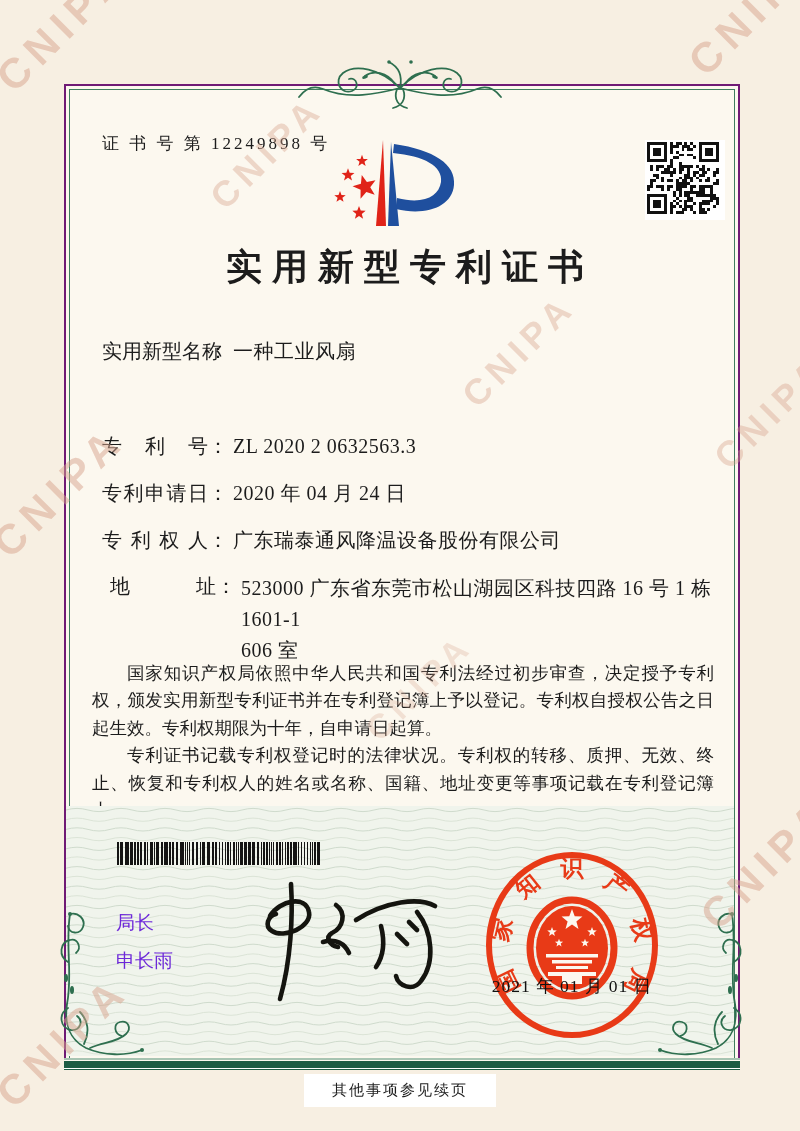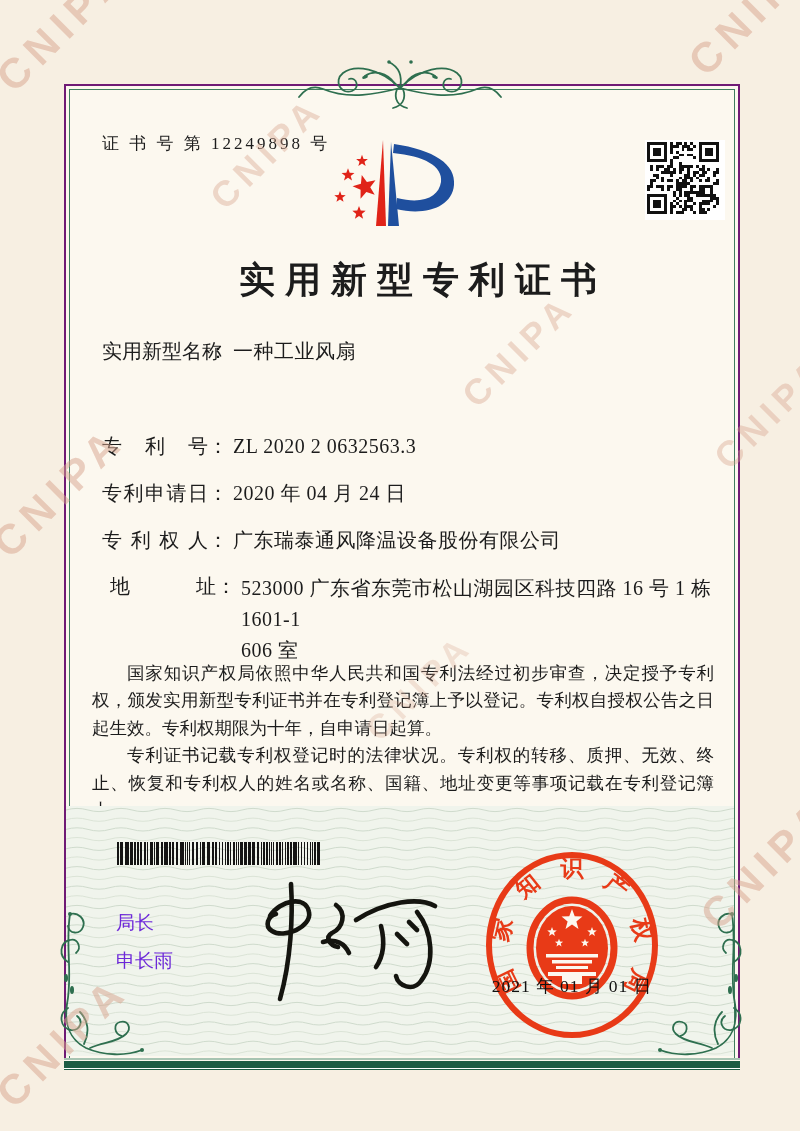--- a/index.html
+++ b/index.html
@@ -23,21 +23,21 @@
   
   .orn{position:absolute;z-index:4;pointer-events:none;}
   #top-orn{left:285px;top:58px;}
   #corner-left{left:56px;top:912px;}
   #corner-right{left:654px;top:912px;transform:scaleX(-1);}
 
   
   .cert-number{position:absolute;left:36px;top:46px;font-size:17px;letter-spacing:3px;}
   .logo{position:absolute;left:266px;top:42px;}
   .qr{position:absolute;left:579px;top:54px;width:76px;height:76px;background:#fff;padding:2px;}
-  .title{position:absolute;left:0;top:154px;width:100%;text-align:center;margin:16px;
+  .title{position:absolute;left:0;top:154px;width:100%;text-align:center;margin:3px;
          font-size:36px;font-weight:bold;letter-spacing:10px;text-indent:10px;}
 
   
   .row{position:absolute;left:36px;font-size:20px;white-space:nowrap;}
   .lab{display:inline-block;width:106px;text-align:justify;text-align-last:justify;vertical-align:top;}
   .val{letter-spacing:.5px;}
   .addr-val{display:inline-block;vertical-align:top;letter-spacing:.5px;line-height:1.55;white-space:normal;width:505px;}
   .grant-no-group{position:absolute;left:348px;top:0;}
   #row-name{top:252px;}#row-inventor{top:300px;}#row-patno{top:347px;}
   #row-filing{top:394px;}#row-patentee{top:441px;}#row-address{top:487px;margin-left:8px;}
@@ -538,20 +538,21 @@
           </g>
         </g>
       </svg>
       <div class="seal-date">2021 年 01 月 01 日</div>
 
     </div>
 
     <div class="bottom-band"></div>
   </div>
 
+  <div class="foot-note">其他事项参见续页</div>
 
   <div class="wm-layer" id="wm-layer">
       <div class="wm" style="left: -20px; top: 2px; font-size: 42px; opacity: 0.5;">CNIPA</div>
       <div class="wm" style="left: 672px; top: -14px; font-size: 42px; opacity: 0.5;">CNIPA</div>
       <div class="wm" style="left: 196px; top: 132px; font-size: 36px; opacity: 0.4;">CNIPA</div>
       <div class="wm" style="left: 448px; top: 330px; font-size: 36px; opacity: 0.4;">CNIPA</div>
       <div class="wm" style="left: -24px; top: 468px; font-size: 42px; opacity: 0.5;">CNIPA</div>
       <div class="wm" style="left: 352px; top: 668px; font-size: 34px; opacity: 0.28;">CNIPA</div>
       <div class="wm" style="left: -20px; top: 1018px; font-size: 42px; opacity: 0.5;">CNIPA</div>
       <div class="wm" style="left: 684px; top: 840px; font-size: 42px; opacity: 0.5;">CNIPA</div>

